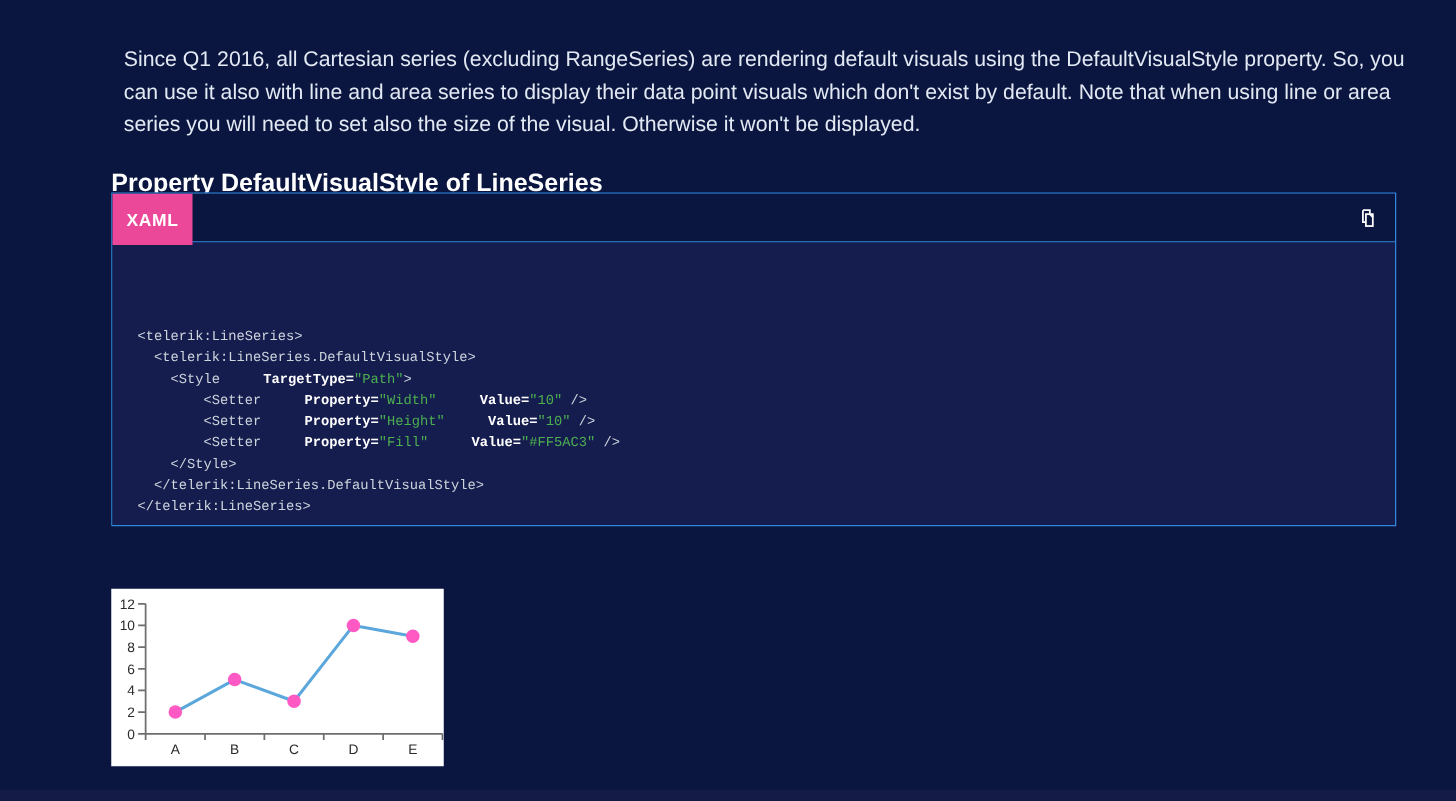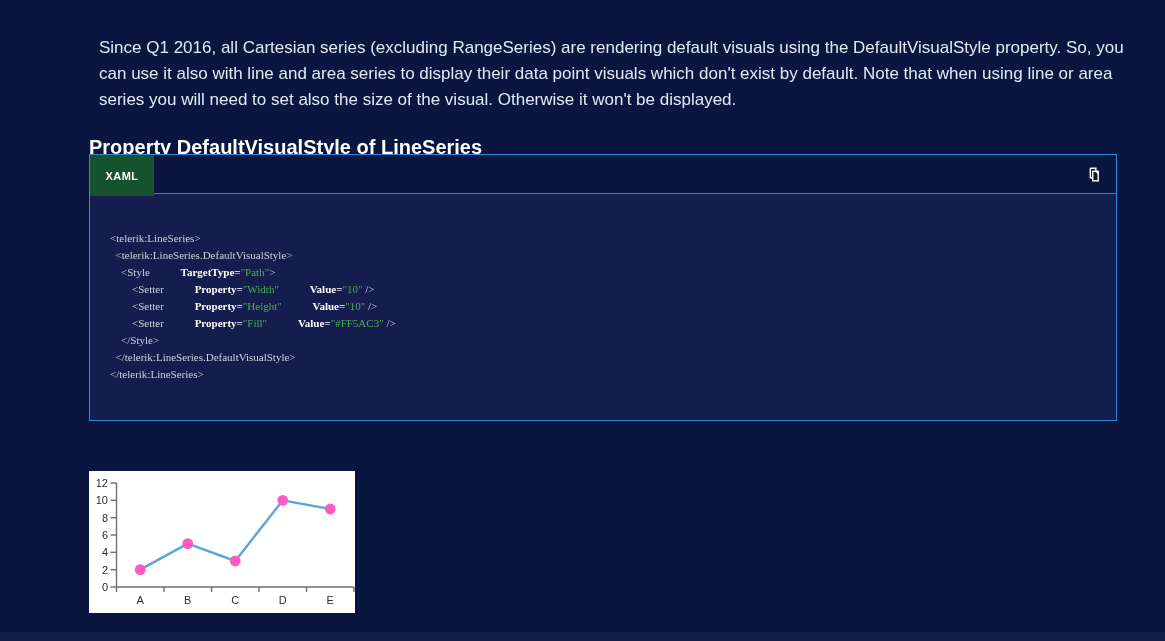--- a/index.html
+++ b/index.html
@@ -22,37 +22,37 @@
   .code-widget{
     position:absolute;left:89px;top:154px;width:1028px;height:267px;
     border:1px solid #2F87D9;box-sizing:border-box;background:#0A1640;
   }
   .tabstrip{
     position:absolute;left:0;top:0;right:0;height:38px;
     background:#0A1640;border-bottom:1px solid #2F87D9;
   }
   .tab-active{
     position:absolute;left:0;top:0;width:64px;height:41px;z-index:2;
-    background:#14532d;color:#FFFFFF;
-    font-size:11px;font-weight:700;letter-spacing:.5px;
+    background:#ec4899;color:#FFFFFF;
+    font-size:14px;font-weight:700;letter-spacing:.5px;
     display:flex;align-items:center;justify-content:center;
     cursor:pointer;
   }
   .copy-btn{
     position:absolute;top:6px;right:8px;width:30px;height:30px;z-index:2;
     display:flex;align-items:center;justify-content:center;
     background:transparent;border:none;cursor:pointer;padding:0;
   }
   .code-area{
     position:absolute;left:0;right:0;top:39px;bottom:0;
     background:#151C4E;overflow:hidden;
   }
   .code-pre{
-    margin:0;padding:36px 16px 0 20px;
-    font-family:Liberation Serif, serif;
+    margin:0;padding:68px 16px 0 20px;
+    font-family:Liberation Mono, monospace;
     font-size:11px;line-height:17px;white-space:pre;
   }
   .tok-tag{color:#CDD4DC;}
   .tok-attr{color:#FFFFFF;font-weight:700;margin-left:28px;}
   .tok-val{color:#4CAF50;}
   
   .chart-panel{
     position:absolute;left:89px;top:471px;width:266px;height:142px;
     background:#FFFFFF;
   }

